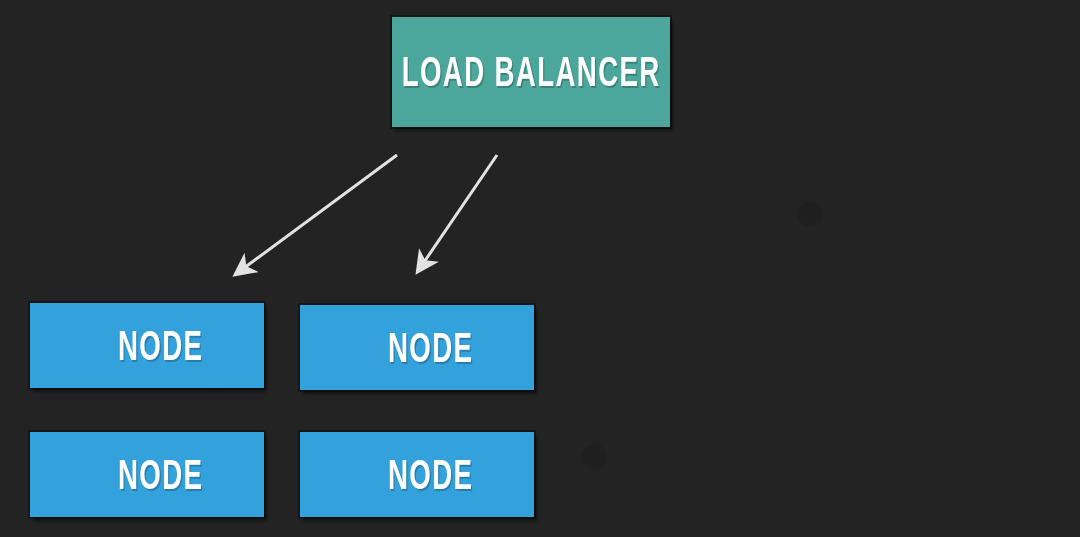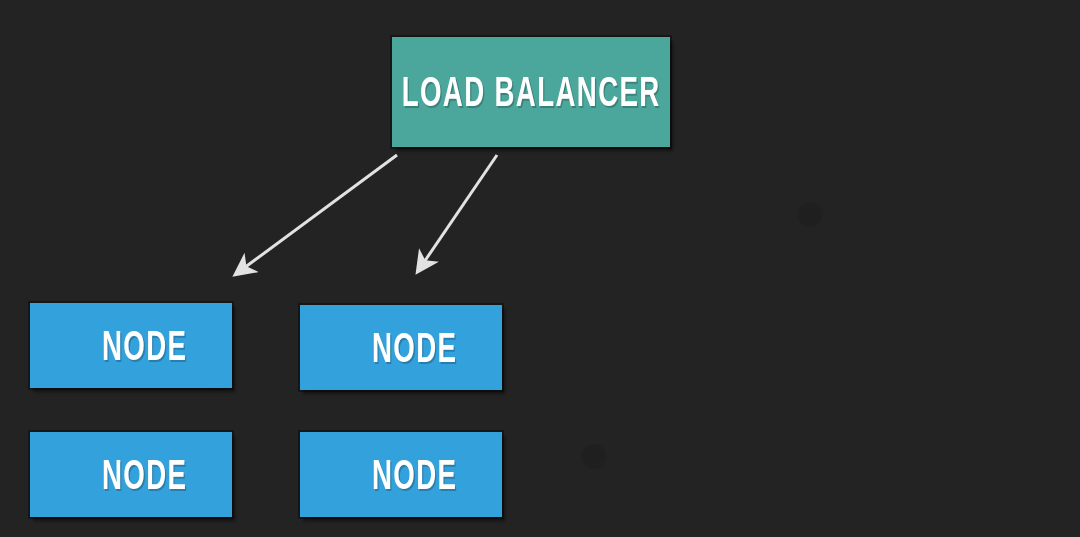--- a/index.html
+++ b/index.html
@@ -35,27 +35,27 @@
     display: inline-block;
     white-space: nowrap;
     color: var(--label-text);
     font-weight: bold;
     letter-spacing: 2px;
     transform: scaleX(0.66);
     transform-origin: center;
     text-shadow: 2px 2px 0 rgba(0,0,0,0.22);
   }
   .lb {
-    left: 392px; top: 37px;
+    left: 392px; top: 17px;
     width: 278px; height: 110px;
     background: var(--load-balancer-fill);
   }
   .lb .label { font-size: 42px; }
   .node {
-    width: 202px; height: 85px;
+    width: 234px; height: 85px;
     background: var(--node-fill);
     padding-left: 28px;
   }
   .node .label { font-size: 42px; }
   .node1 { left: 30px;  top: 303px; }
   .node2 { left: 300px; top: 305px; }
   .node3 { left: 30px;  top: 432px; }
   .node4 { left: 300px; top: 432px; }
   .arrows {
     position: absolute;

